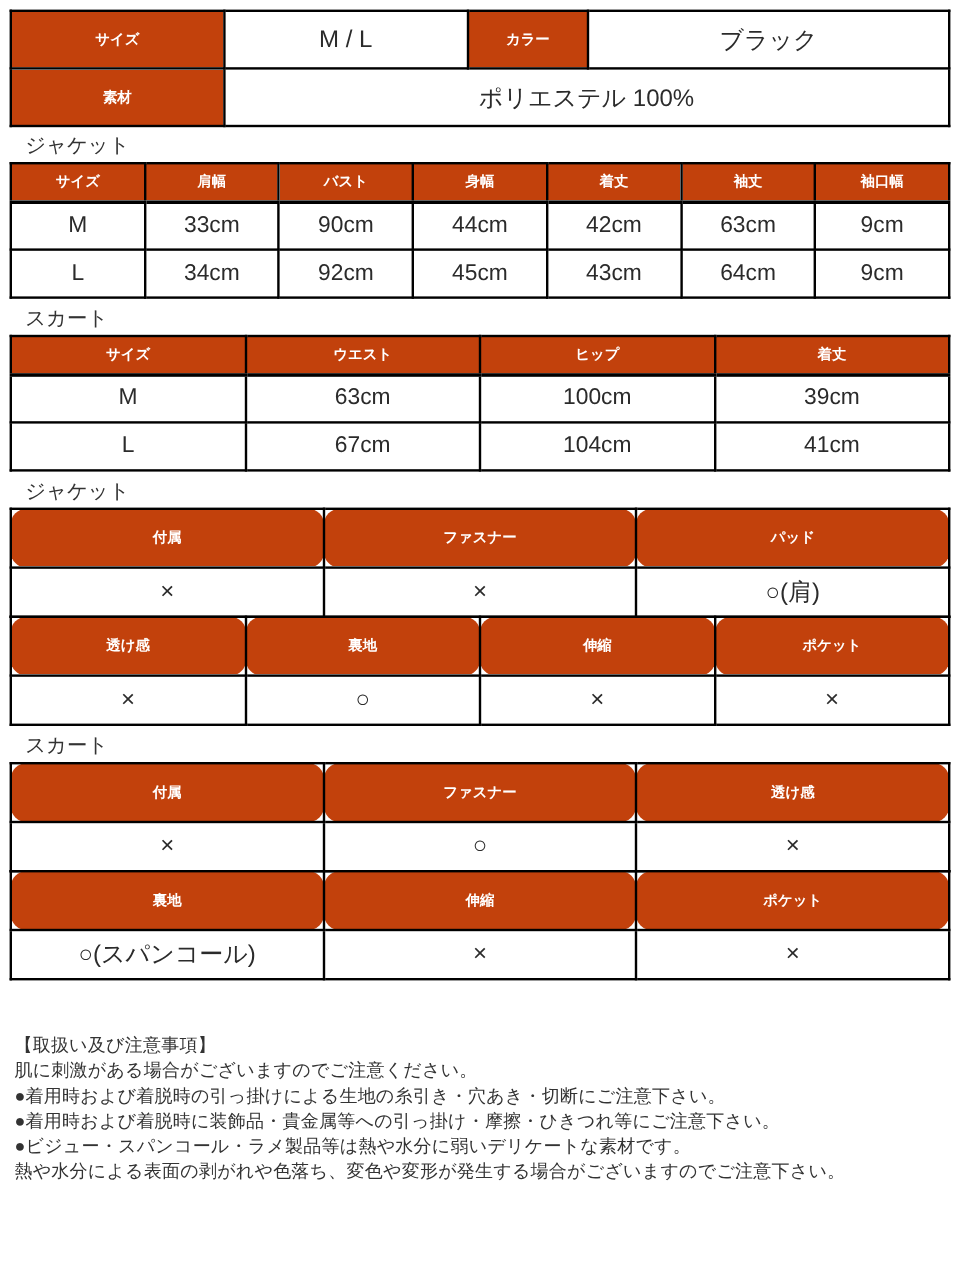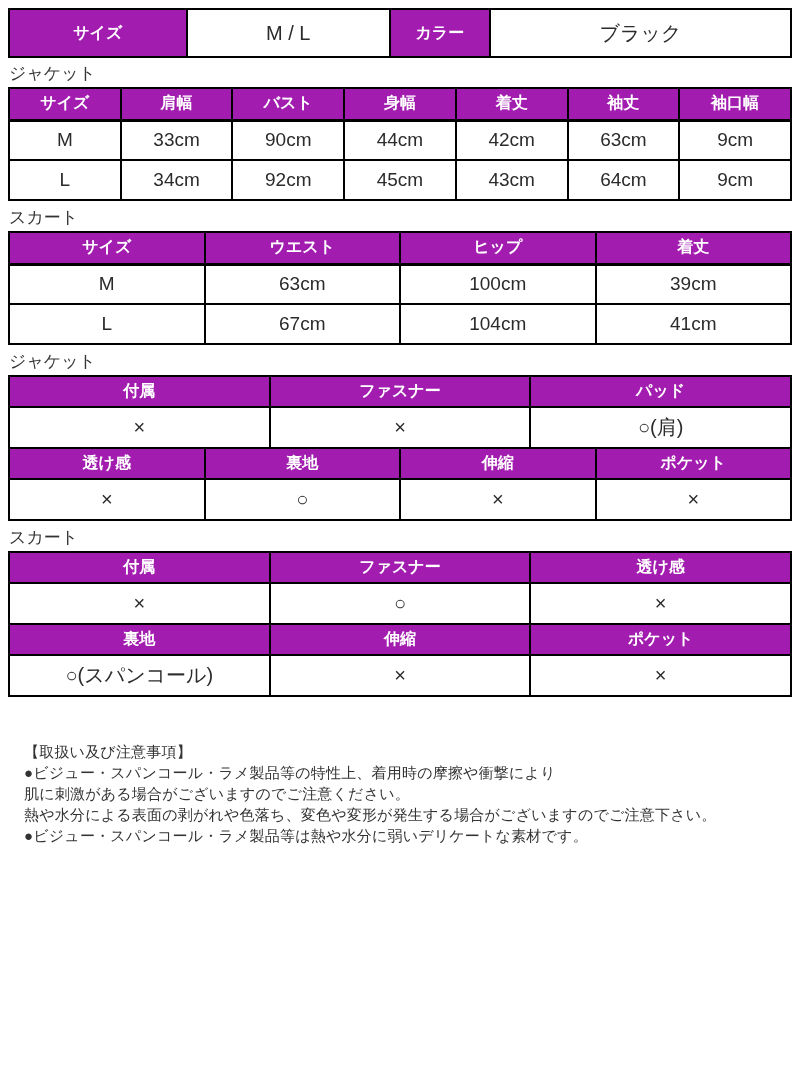--- a/index.html
+++ b/index.html
@@ -11,43 +11,43 @@
     overflow: hidden;
   }
   .content { padding: 8px 8px 0 8px; }
 
   table { border-collapse: collapse; width: 100%; table-layout: fixed; }
   th, td {
     border: 2px solid #000000;
     text-align: center; vertical-align: middle;
     overflow: hidden; white-space: nowrap;
   }
-  th { background: #a21caf; color: #ffffff; font-weight: 700; font-size: 16px; }
+  th { background: #c2410c; color: #ffffff; font-weight: 700; font-size: 12px; }
   td { color: #2b2b2b; font-size: 20px; font-weight: 400; }
 
   
   .summary th, .summary td { height: 48px; }
 
   
   .size-table th { height: 32px; border-bottom-width: 3px; }
   .size-table td { height: 40px; font-size: 19px; }
 
   
-  .spec-table th { height: 31px; }
+  .spec-table th { height: 49px; border-radius: 13px; }
   .spec-table td { height: 41px; }
   .spec-table.joined { margin-top: -2px; }
 
   .section-label {
     font-size: 17px; color: #333333;
-    margin: 6px 0 3px 1px; line-height: 20px;
+    margin: 6px 0 3px 13px; line-height: 20px;
   }
   .gap-sm { margin-top: 7px; }
 
   .notes {
-    margin: 44px 0 0 16px;
+    margin: 44px 0 0 4px;
     font-size: 15px; line-height: 21px; color: #333333;
     letter-spacing: 0.2px;
   }
   .notes div { white-space: nowrap; }
 </style>
 </head>
 <body>
 
 <div class="content">
 
@@ -58,20 +58,24 @@
         <col style="width:12.8%">
         <col style="width:38.5%">
     </colgroup>
     <tbody>
         <tr>
       <th>サイズ</th>
       <td>M / L</td>
       <th>カラー</th>
       <td>ブラック</td>
     </tr>
+    <tr>
+      <th>素材</th>
+      <td colspan="3">ポリエステル 100%</td>
+    </tr>
   </tbody>
     </table>
 
   <div class="section-label">ジャケット</div>
   <table class="size-table">
     <tbody>
         <tr>
       <th>サイズ</th>
       <th>肩幅</th>
       <th>バスト</th>
@@ -182,19 +186,20 @@
     <tr>
       <td>○(スパンコール)</td>
       <td>×</td>
       <td>×</td>
     </tr>
   </tbody>
     </table>
 
   <div class="notes">
     <div>【取扱い及び注意事項】</div>
-    <div>●ビジュー・スパンコール・ラメ製品等の特性上、着用時の摩擦や衝撃により</div>
     <div>肌に刺激がある場合がございますのでご注意ください。</div>
+    <div>●着用時および着脱時の引っ掛けによる生地の糸引き・穴あき・切断にご注意下さい。</div>
+    <div>●着用時および着脱時に装飾品・貴金属等への引っ掛け・摩擦・ひきつれ等にご注意下さい。</div>
+    <div>●ビジュー・スパンコール・ラメ製品等は熱や水分に弱いデリケートな素材です。</div>
     <div>熱や水分による表面の剥がれや色落ち、変色や変形が発生する場合がございますのでご注意下さい。</div>
-    <div>●ビジュー・スパンコール・ラメ製品等は熱や水分に弱いデリケートな素材です。</div>
   </div>
 
 </div>
 
 </body></html>

